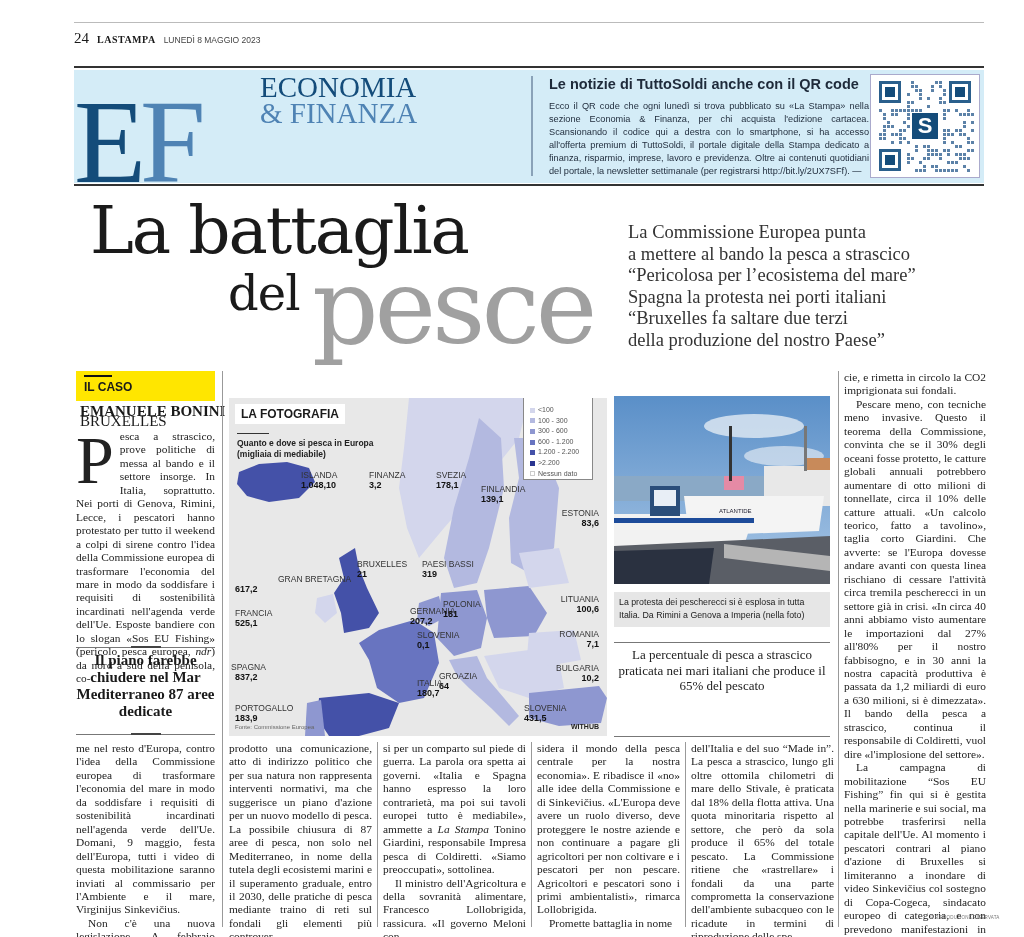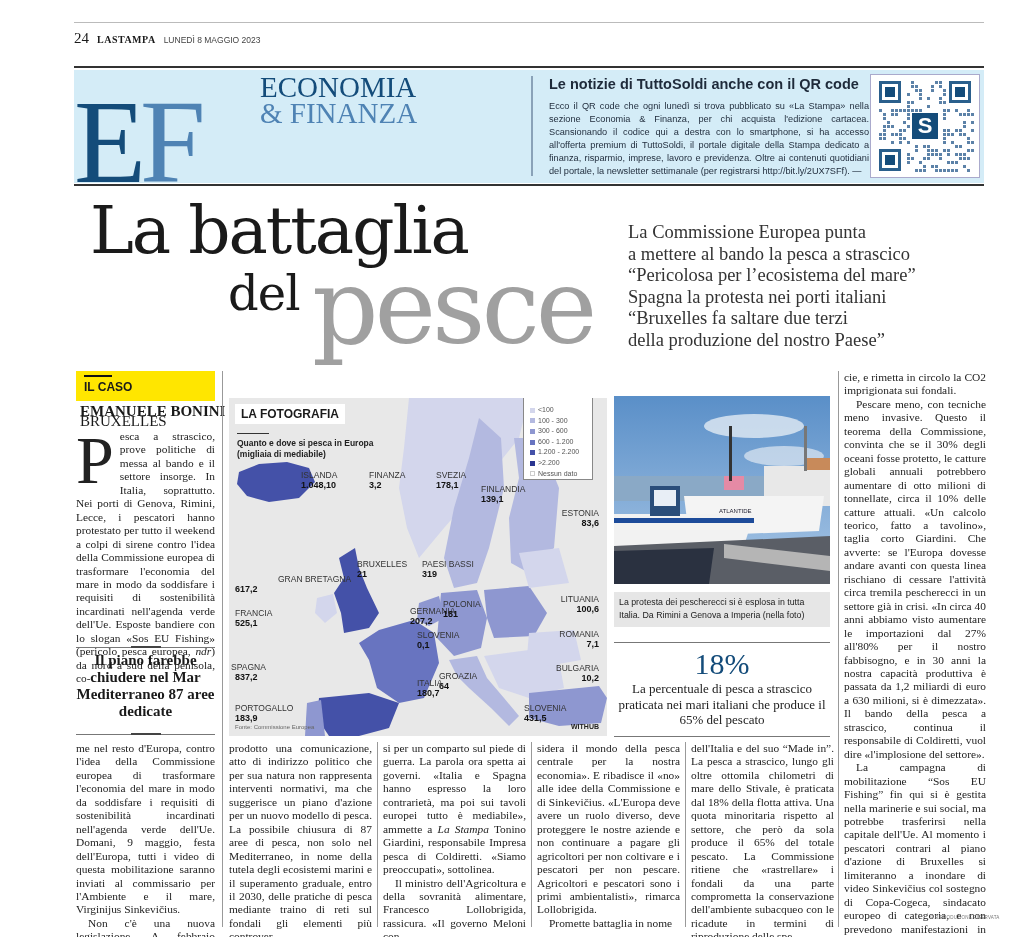--- a/index.html
+++ b/index.html
@@ -413,21 +413,20 @@
     <rect x="40" y="94" width="22" height="16" fill="#e8eef6"></rect>
     <text x="105" y="117" font-family="Liberation Sans, sans-serif" font-size="6" fill="#223">ATLANTIDE</text>
     <path d="M0 150 L216 140 L216 188 L0 188 Z" fill="#5a5e66"></path>
     <path d="M0 155 L100 152 L95 188 L0 188 Z" fill="#2a3140"></path>
     <path d="M110 148 L216 160 L216 175 L110 162 Z" fill="#b5b5b5"></path>
   </svg>
 </div>
 <div class="caption">La protesta dei pescherecci si è esplosa in tutta Italia. Da Rimini a Genova a Imperia (nella foto)</div>
 <div class="pq-rule" style="left:614px; top:642px; width:216px;"></div>
 <div class="stat">
-  <div class="big">18%</div>
   <div class="desc">La percentuale di pesca a strascico praticata nei mari italiani che produce il 65% del pescato</div>
 </div>
 <div class="pq-rule" style="left:614px; top:736px; width:216px;"></div>
 
 <div class="col" style="left:229px; top:742px; width:143px;">
   <p>prodotto una comunicazione, atto di indirizzo politico che per sua natura non rappresenta interventi normativi, ma che suggerisce un piano d'azione per un nuovo modello di pesca. La possibile chiusura di 87 aree di pesca, non solo nel Mediterraneo, in nome della tutela degli ecosistemi marini e il superamento graduale, entro il 2030, delle pratiche di pesca mediante traino di reti sul fondali gli elementi più controver-</p>
 </div>
 <div class="vrule" style="left:377px; top:742px; height:185px;"></div>
 <div class="col" style="left:383px; top:742px; width:143px;">
   <p><span>si per un comparto sul piede di guerra. La parola ora spetta ai governi. «Italia e Spagna hanno espresso la loro contrarietà, ma poi sui tavoli europei tutto è mediabile», ammette a </span><i>La Stampa</i><span> Tonino Giardini, responsabile Impresa pesca di Coldiretti. «Siamo preoccupati», sottolinea.</span></p>

